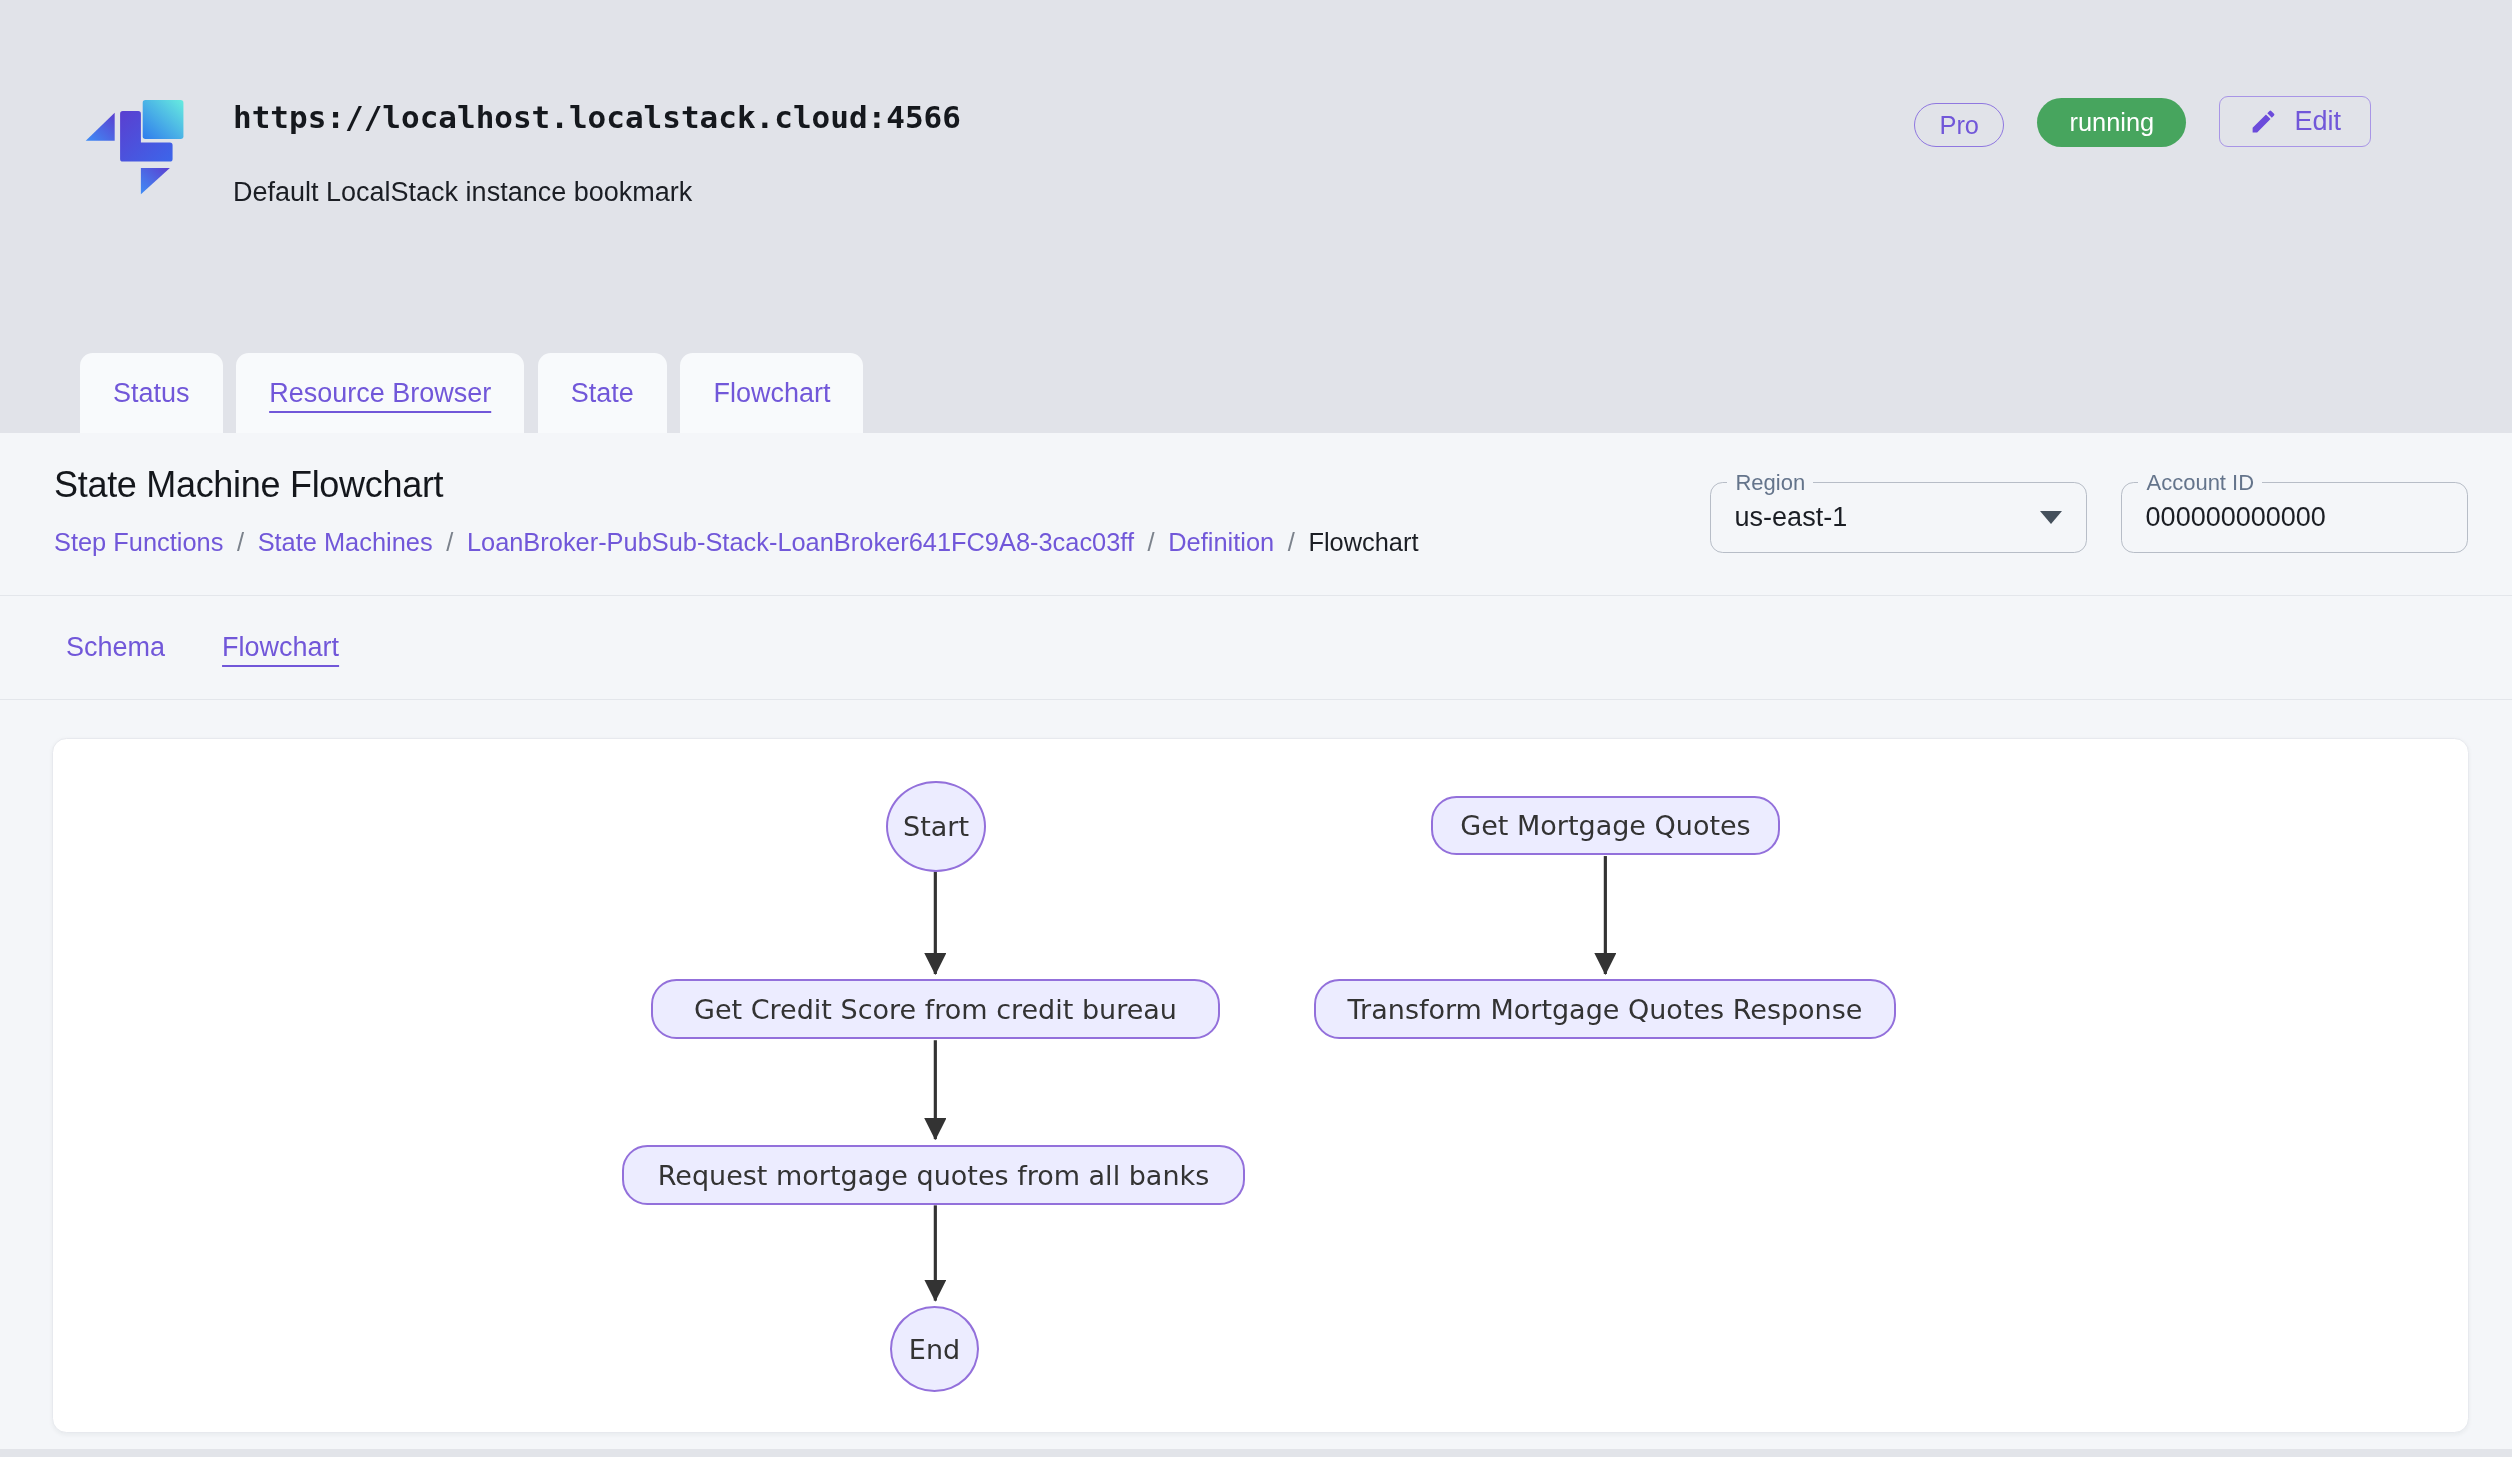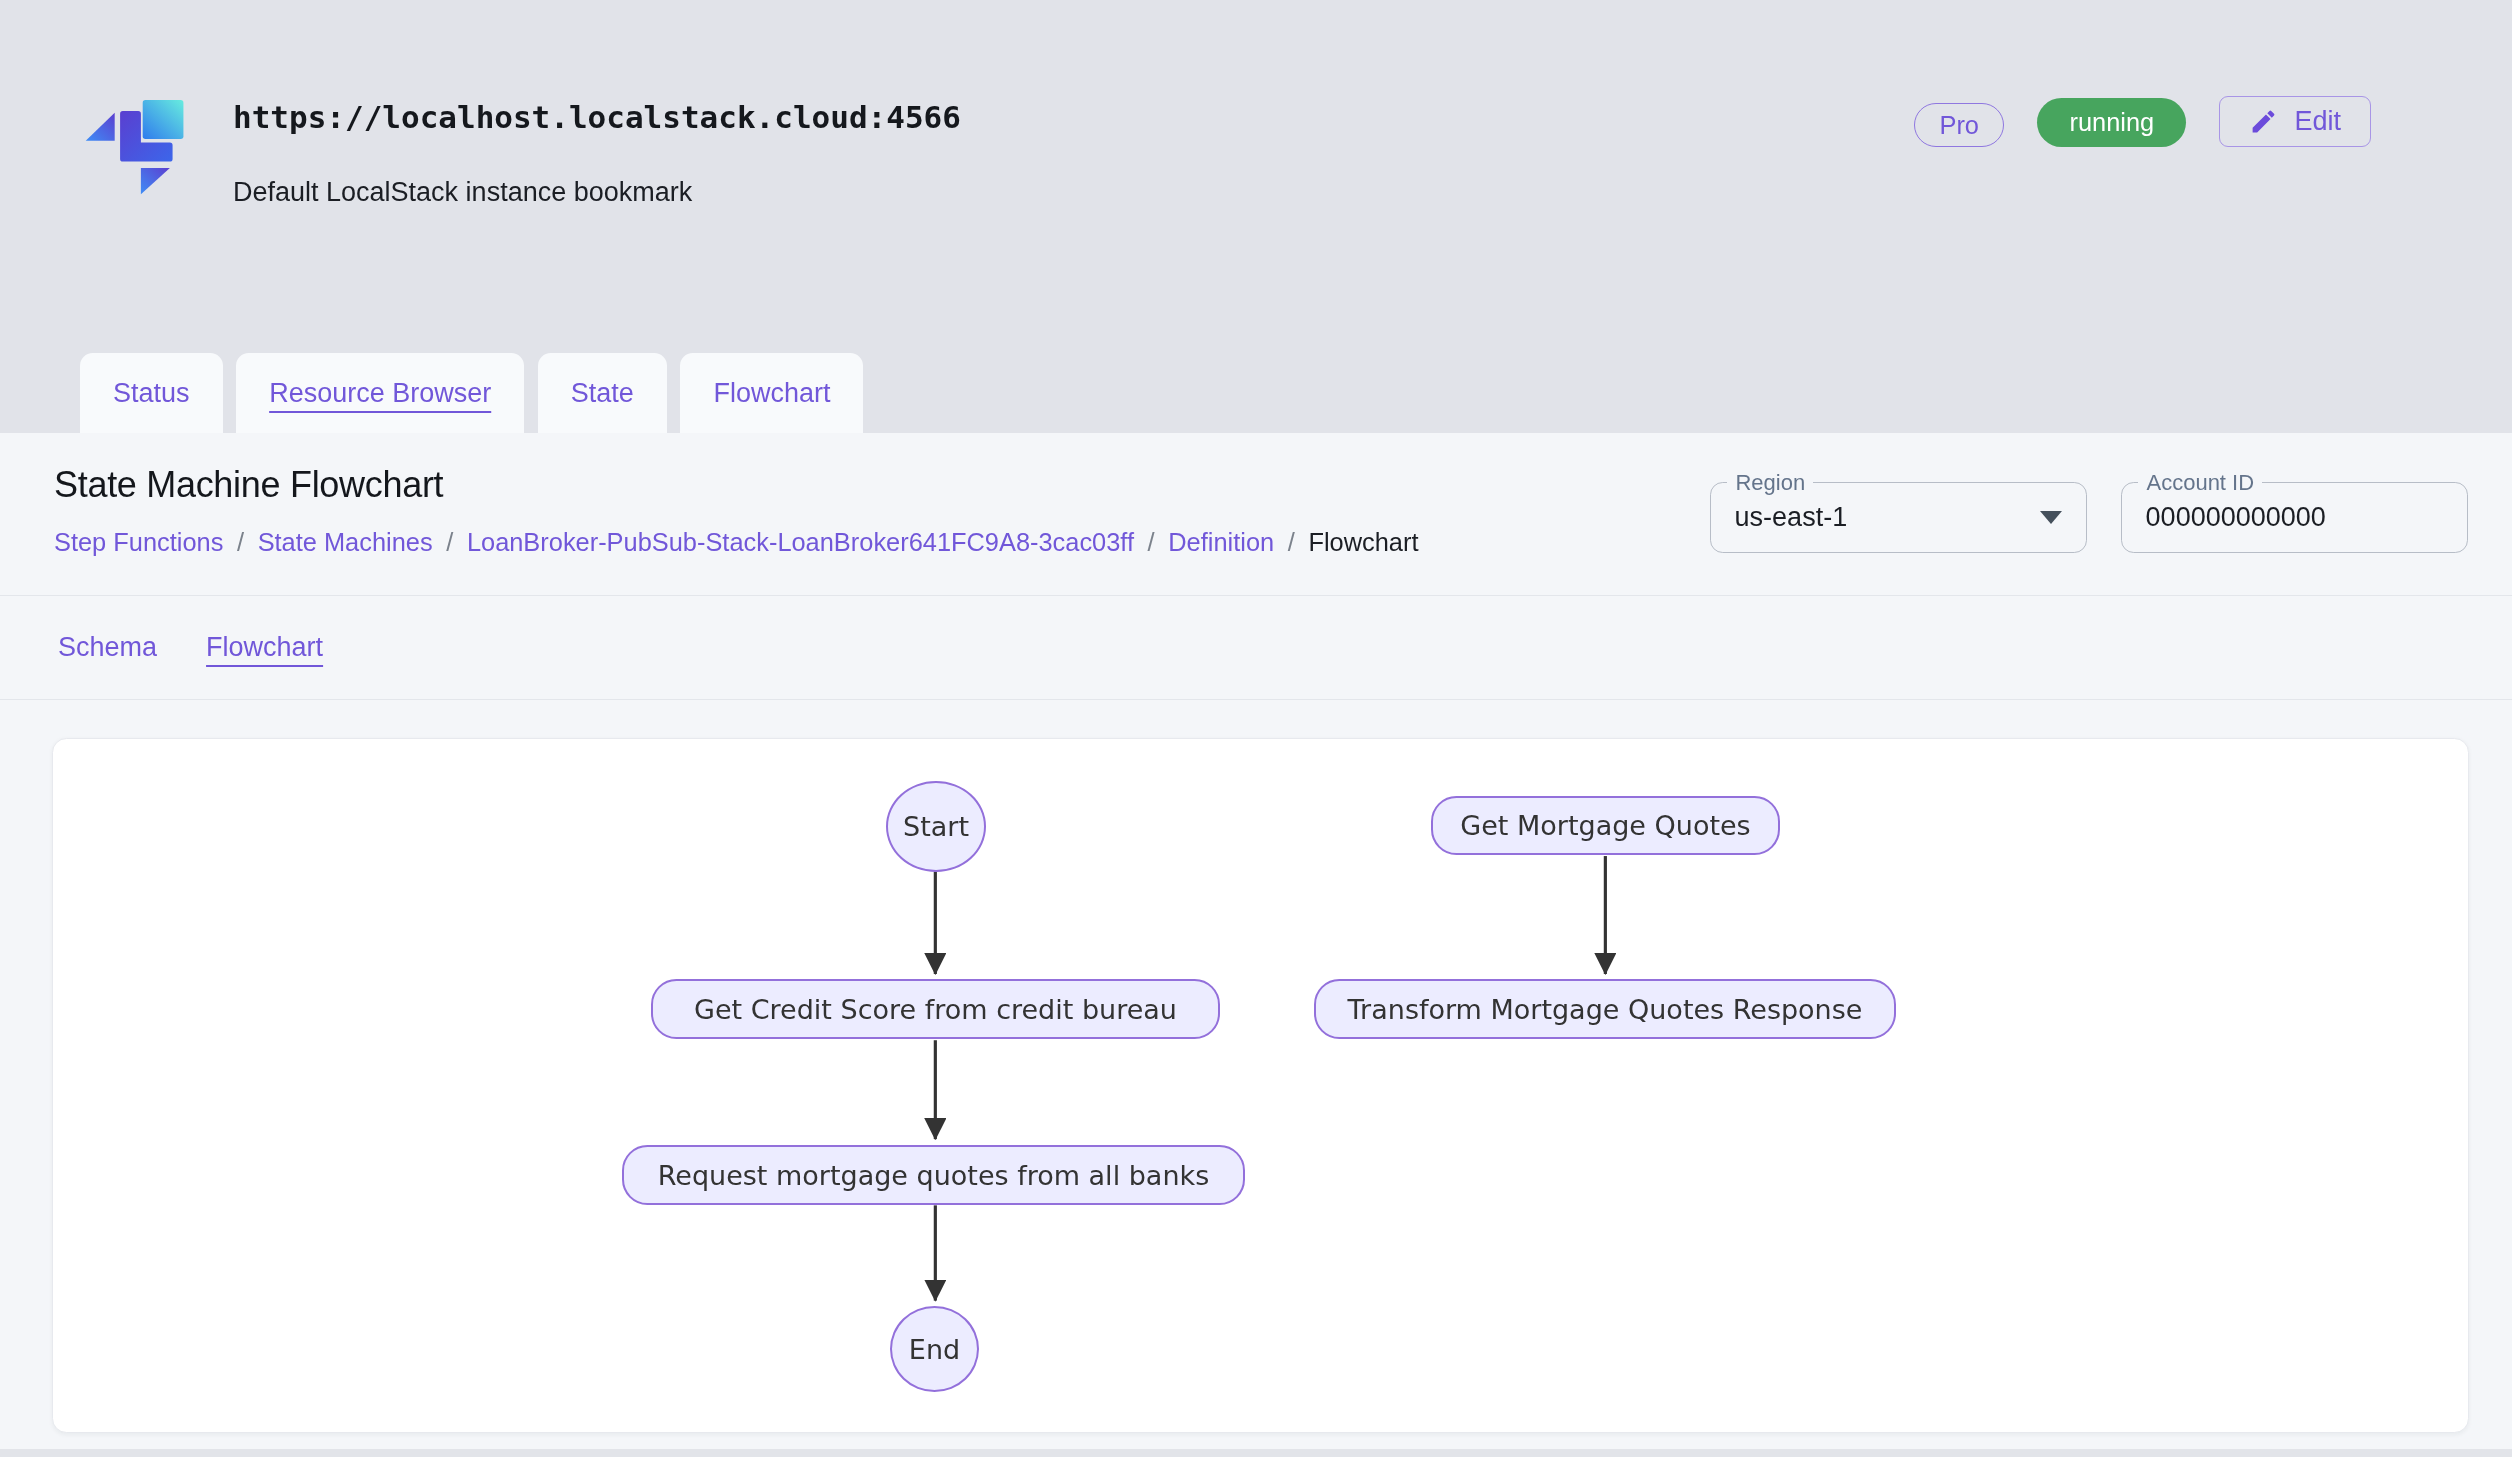--- a/index.html
+++ b/index.html
@@ -72,21 +72,21 @@
   .fvalue { font-size:27px; color:#1b1e24; }
   input.fvalue { border:none; outline:none; background:transparent; width:100%; font-family:inherit; }
   .darrow {
     margin-left:auto; width:0; height:0;
     border-left:11px solid transparent; border-right:11px solid transparent;
     border-top:13.6px solid #45505c;
   }
 
   
   .subtabs { height:104px; display:flex; align-items:center; gap:49px; padding:0 54px 0 58px; border-bottom:1.8px solid #e3e6eb; }
-  .subtab { font-size:27px; color:#7157d9; cursor:pointer; }
+  .subtab { font-size:27px; color:#7157d9; cursor:pointer;margin-left:8px; }
 
   
   .card {
     position:relative; margin:38px 44px 0 52px; width:2417px; height:695px;
     background:#ffffff; border:0.9px solid #e7e9ee; border-radius:14.5px;
     box-shadow:0 1.8px 4.5px rgba(25,30,40,.05); overflow:hidden;
   }
   .edges { position:absolute; left:0; top:0; }
   .node {
     position:absolute; display:flex; align-items:center; justify-content:center;

